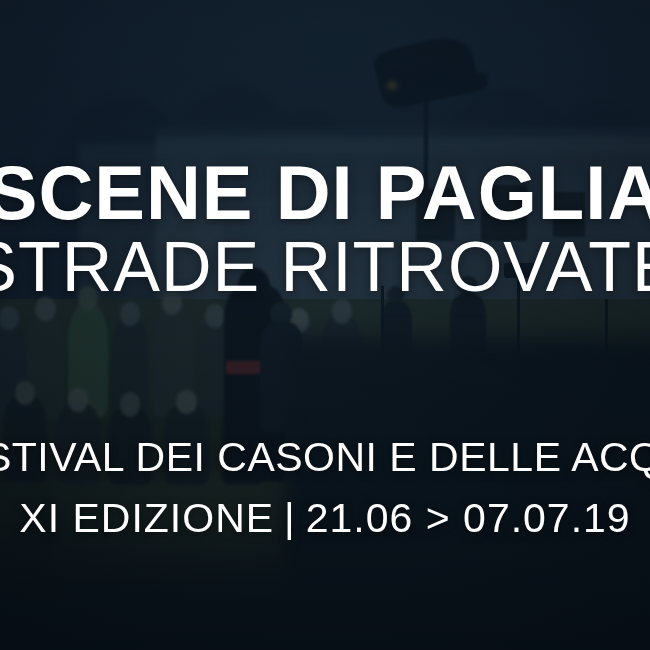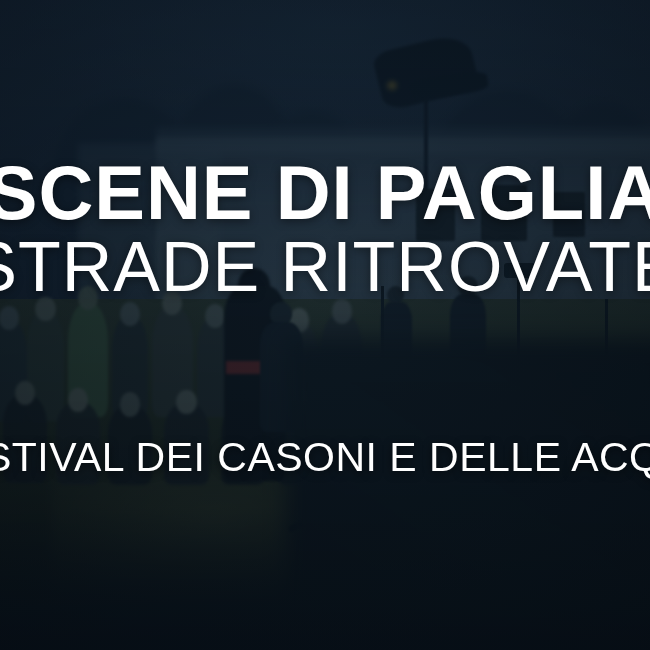--- a/index.html
+++ b/index.html
@@ -441,15 +441,18 @@
   </div>
 
   <div class="text-layer">
 
     <div class="title-main">SCENE DI PAGLIA</div>
 
     <div class="title-sub">STRADE RITROVATE</div>
 
     <div class="festival-line">FESTIVAL DEI CASONI E DELLE ACQUE</div>
 
+    <div class="edition-line">
+      <span>XI EDIZIONE</span><span class="sep">|</span><span>21.06 &gt; 07.07.19</span>
+    </div>
 
   </div>
 </div>
 
 </body></html>

